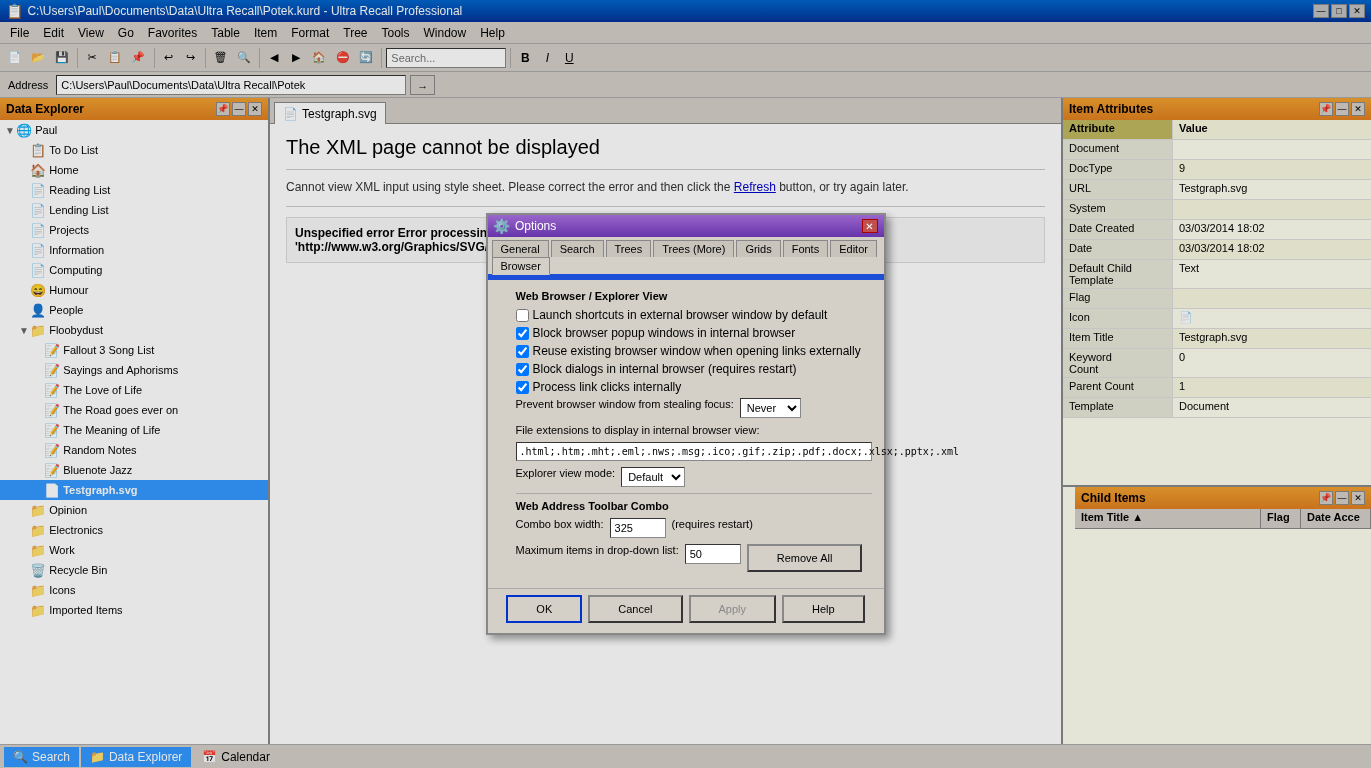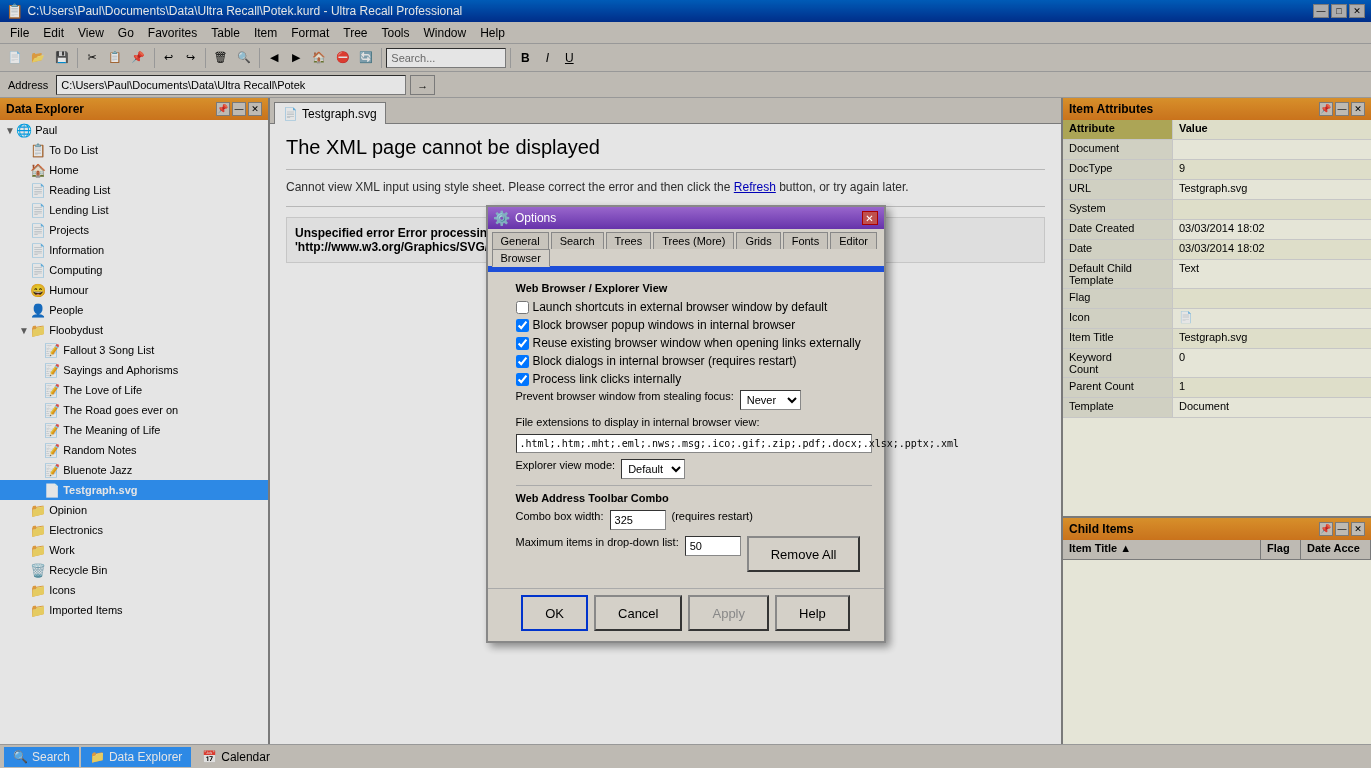--- a/index.html
+++ b/index.html
@@ -445,25 +445,25 @@
       display: flex;
       justify-content: center;
       gap: 6px;
       padding: 6px 12px 10px;
       background: #d4d0c8;
       border-top: 1px solid #aaa;
     }
     .dialog-btn {
       background: #d4d0c8;
       border: 2px outset #888;
-      padding: 3px 22px;
-      cursor: pointer;
-      font-size: 13px;
+      padding: 3px 28px;
+      cursor: pointer;
+      font-size: 11px;
       min-width: 60px;
-      height: 36px;
+      height: 28px;
     }
     .dialog-btn.default-btn {
       border: 2px solid #0033cc;
     }
     .dialog-btn:disabled {
       color: #888;
       cursor: default;
     }
 
     
@@ -803,21 +803,21 @@
       <div class="attr-name">Parent Count</div>
       <div class="attr-value">1</div>
     </div>
           <div class="attr-row">
       <div class="attr-name">Template</div>
       <div class="attr-value">Document</div>
     </div>
         </div>
     </div>
 
-    <div class="child-items" style="height:228px;">
+    <div class="child-items" style="height:259px;padding-left:12px;">
       <div class="panel-header">
         <span>Child Items</span>
         <div class="panel-header-controls">
           <button class="panel-ctrl-btn">📌</button>
           <button class="panel-ctrl-btn">—</button>
           <button class="panel-ctrl-btn">✕</button>
         </div>
       </div>
       <div class="child-table-header">
         <span class="child-col-header" style="flex:1;">Item Title ▲</span>

